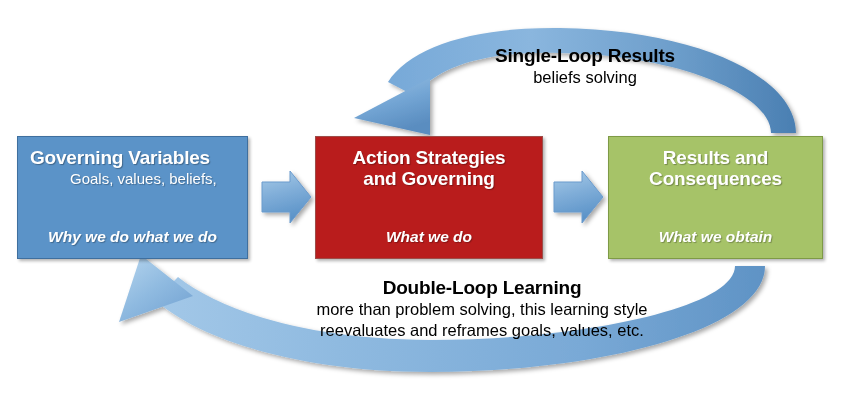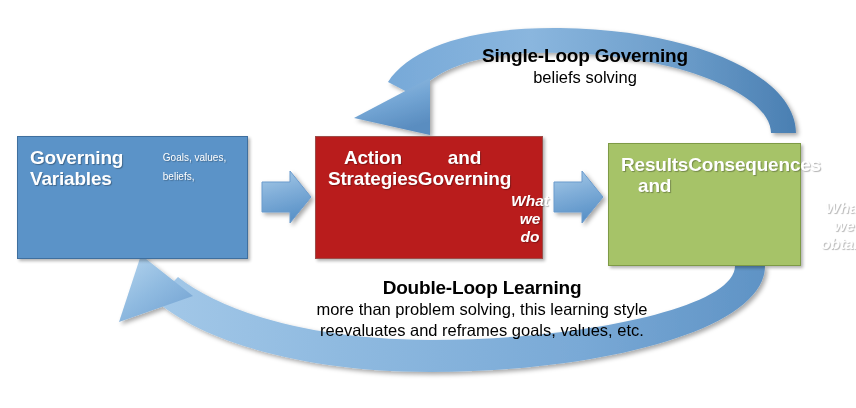--- a/index.html
+++ b/index.html
@@ -17,35 +17,36 @@
     -webkit-font-smoothing: antialiased;
   }
 
   
   .box {
     position: absolute;
     box-sizing: border-box;
     color: #ffffff;
     padding: 10px 12px 8px 12px;
     display: flex;
-    flex-direction: row;
+    flex-direction: column;
     box-shadow: 2px 2px 3px rgba(0,0,0,0.30);
   }
   .box .title {
     font-weight: bold;
     font-size: 19px;
     line-height: 21px;
     letter-spacing: -0.2px;
     text-shadow: 1px 1px 1px rgba(0,0,0,0.30);
   }
   .box .sub {
-    font-size: 10px;
+    font-size: 15px;
     line-height: 19px;
     margin-top: 1px;
     text-shadow: 1px 1px 1px rgba(0,0,0,0.28);
+    margin-left: 40px;
   }
   .box .foot {
     font-size: 15.5px;
     font-style: italic;
     font-weight: bold;
     margin-top: auto;
     padding-bottom: 4px;
     text-shadow: 1px 1px 1px rgba(0,0,0,0.28);
     text-align: center;
   }
@@ -59,25 +60,24 @@
   #box-governing .foot { text-align: center; }
 
   #box-action {
     left: 315px; top: 136px; width: 228px; height: 123px;
     background: #b91c1c;
     border: 1.5px solid #9d4c48;
     text-align: center;
   }
 
   #box-results {
-    left: 608px; top: 136px; width: 193px; height: 123px;
+    left: 608px; top: 136px; width: 215px; height: 123px;
     background: #a6c368;
     border: 1.5px solid #7e9a46;
     text-align: center;
-    margin-top: 7px;
   }
 
   
   .label { position: absolute; color: #000000; text-align: center; }
   .label .hd {
     font-weight: bold;
     font-size: 19px;
     line-height: 23px;
     letter-spacing: -0.2px;
   }
@@ -157,36 +157,37 @@
     </g>
 
     <g filter="url(#dropsh)">
       <polygon points="554,182 582,182 582,171 603,197 582,223 582,212 554,212" fill="url(#gChev)" stroke="#6b9bcd" stroke-width="1"></polygon>
     </g>
   </svg>
 
   <div class="box" id="box-governing">
     <div class="title">Governing Variables</div>
     <div class="sub">Goals, values, beliefs,</div>
+    <div class="foot">Why we do what we do</div>
   </div>
 
   <div class="box" id="box-action">
     <div class="title">Action Strategies</div>
     <div class="title">and Governing</div>
     <div class="foot">What we do</div>
   </div>
 
   <div class="box" id="box-results">
     <div class="title">Results and</div>
     <div class="title">Consequences</div>
     <div class="foot">What we obtain</div>
   </div>
 
   <div class="label" id="label-single">
-    <div class="hd">Single-Loop Governing</div>
+    <div class="hd">Single-Loop Results</div>
     <div class="ln">beliefs solving</div>
   </div>
 
   <div class="label" id="label-double">
     <div class="hd">Double-Loop Learning</div>
     <div class="ln">more than problem solving, this learning style</div>
     <div class="ln">reevaluates and reframes goals, values, etc.</div>
   </div>
 
 </div>

